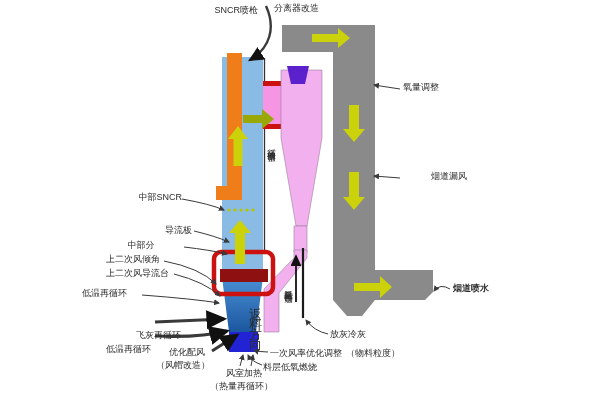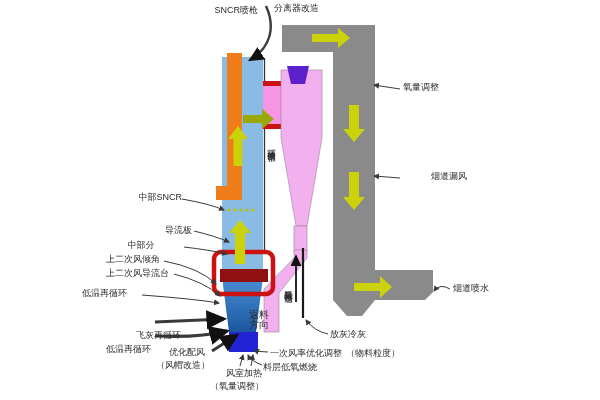--- a/index.html
+++ b/index.html
@@ -3,21 +3,21 @@
 <meta charset="utf-8">
 <style>
   html,body{margin:0;padding:0;background:#fff;}
   #stage{position:relative;width:492px;height:400px;background:#fff;overflow:hidden;
          font-family:"Liberation Sans","DejaVu Sans",sans-serif;}
   #diagram-svg{position:absolute;left:0;top:0;}
   .lbl{position:absolute;font-size:9px;color:#2b2b2b;white-space:nowrap;line-height:11px;z-index:5;}
   .lbl.r{text-align:right;}
   .vlbl{position:absolute;font-size:9px;color:#2b2b2b;z-index:5;
         writing-mode:vertical-rl;text-orientation:upright;letter-spacing:1px;line-height:11px;}
-  .wrap2{white-space:normal;width:20px;font-size:10px;line-height:10px;}
+  .wrap2{white-space:normal;width:20px;font-size:13px;line-height:10px;}
   .sub{font-size:9px;text-align:center;}
 </style>
 </head>
 <body>
 
 <div id="stage">
 
   <svg id="diagram-svg" width="600" height="400" viewBox="0 0 600 400">
     <defs>
       <marker id="ah" markerWidth="8" markerHeight="8" refX="5" refY="3" orient="auto">
@@ -96,33 +96,33 @@
       <path d="M251,366 L253,355" marker-end="url(#ah)"></path>
       <path d="M268,352 Q259,352 254,350" marker-end="url(#ah)"></path>
       <path d="M262,365 Q251,361 248,355" marker-end="url(#ah)"></path>
     </g>
   </svg>
 
   <div class="lbl r" style="left:158px;top:5px;width:100px;">SNCR喷枪</div>
   <div class="lbl" style="left:274px;top:3px;text-align:center;">分离器改造</div>
   <div class="lbl" style="left:403px;top:82px;">氧量调整</div>
   <div class="lbl" style="left:403px;top:171px;margin-left:28px;">烟道漏风</div>
-  <div class="lbl" style="left:453px;top:283px;">烟道喷水</div>
+  <div class="lbl" style="left:453px;top:283px;font-weight:bold;">烟道喷水</div>
   <div class="lbl r" style="left:100px;top:192px;width:82px;">中部SNCR</div>
   <div class="lbl r" style="left:110px;top:225px;width:82px;">导流板</div>
   <div class="lbl r" style="left:100px;top:240px;width:82px;text-align:center;">中部分</div>
   <div class="lbl" style="left:106px;top:254px;">上二次风倾角</div>
   <div class="lbl" style="left:106px;top:268px;">上二次风导流台</div>
   <div class="lbl" style="left:82px;top:288px;">低温再循环</div>
   <div class="lbl" style="left:106px;top:316px;margin-top:28px;">低温再循环</div>
   <div class="lbl" style="left:106px;top:330px;margin-left:30px;">飞灰再循环</div>
   <div class="lbl" style="left:169px;top:347px;">优化配风</div>
   <div class="lbl sub" style="left:156px;top:360px;">（风帽改造）</div>
   <div class="lbl" style="left:226px;top:368px;">风室加热</div>
-  <div class="lbl sub" style="left:210px;top:381px;">（氧量调整）</div>
+  <div class="lbl sub" style="left:210px;top:381px;">（热量再循环）</div>
   <div class="lbl" style="left:270px;top:348px;">一次风率优化调整</div>
   <div class="lbl" style="left:346px;top:348px;">（物料粒度）</div>
   <div class="lbl" style="left:263px;top:362px;">料层低氧燃烧</div>
   <div class="lbl wrap2" style="left:249px;top:310px;">返料方向</div>
   <div class="lbl" style="left:330px;top:329px;">放灰冷灰</div>
   <div class="vlbl" style="left:266px;top:142px;height:68px;font-size:8.5px;">循环倍率调整</div>
   <div class="vlbl" style="left:283px;top:283px;height:72px;font-size:8.5px;">返料风帽改造</div>
 
 </div>
 

